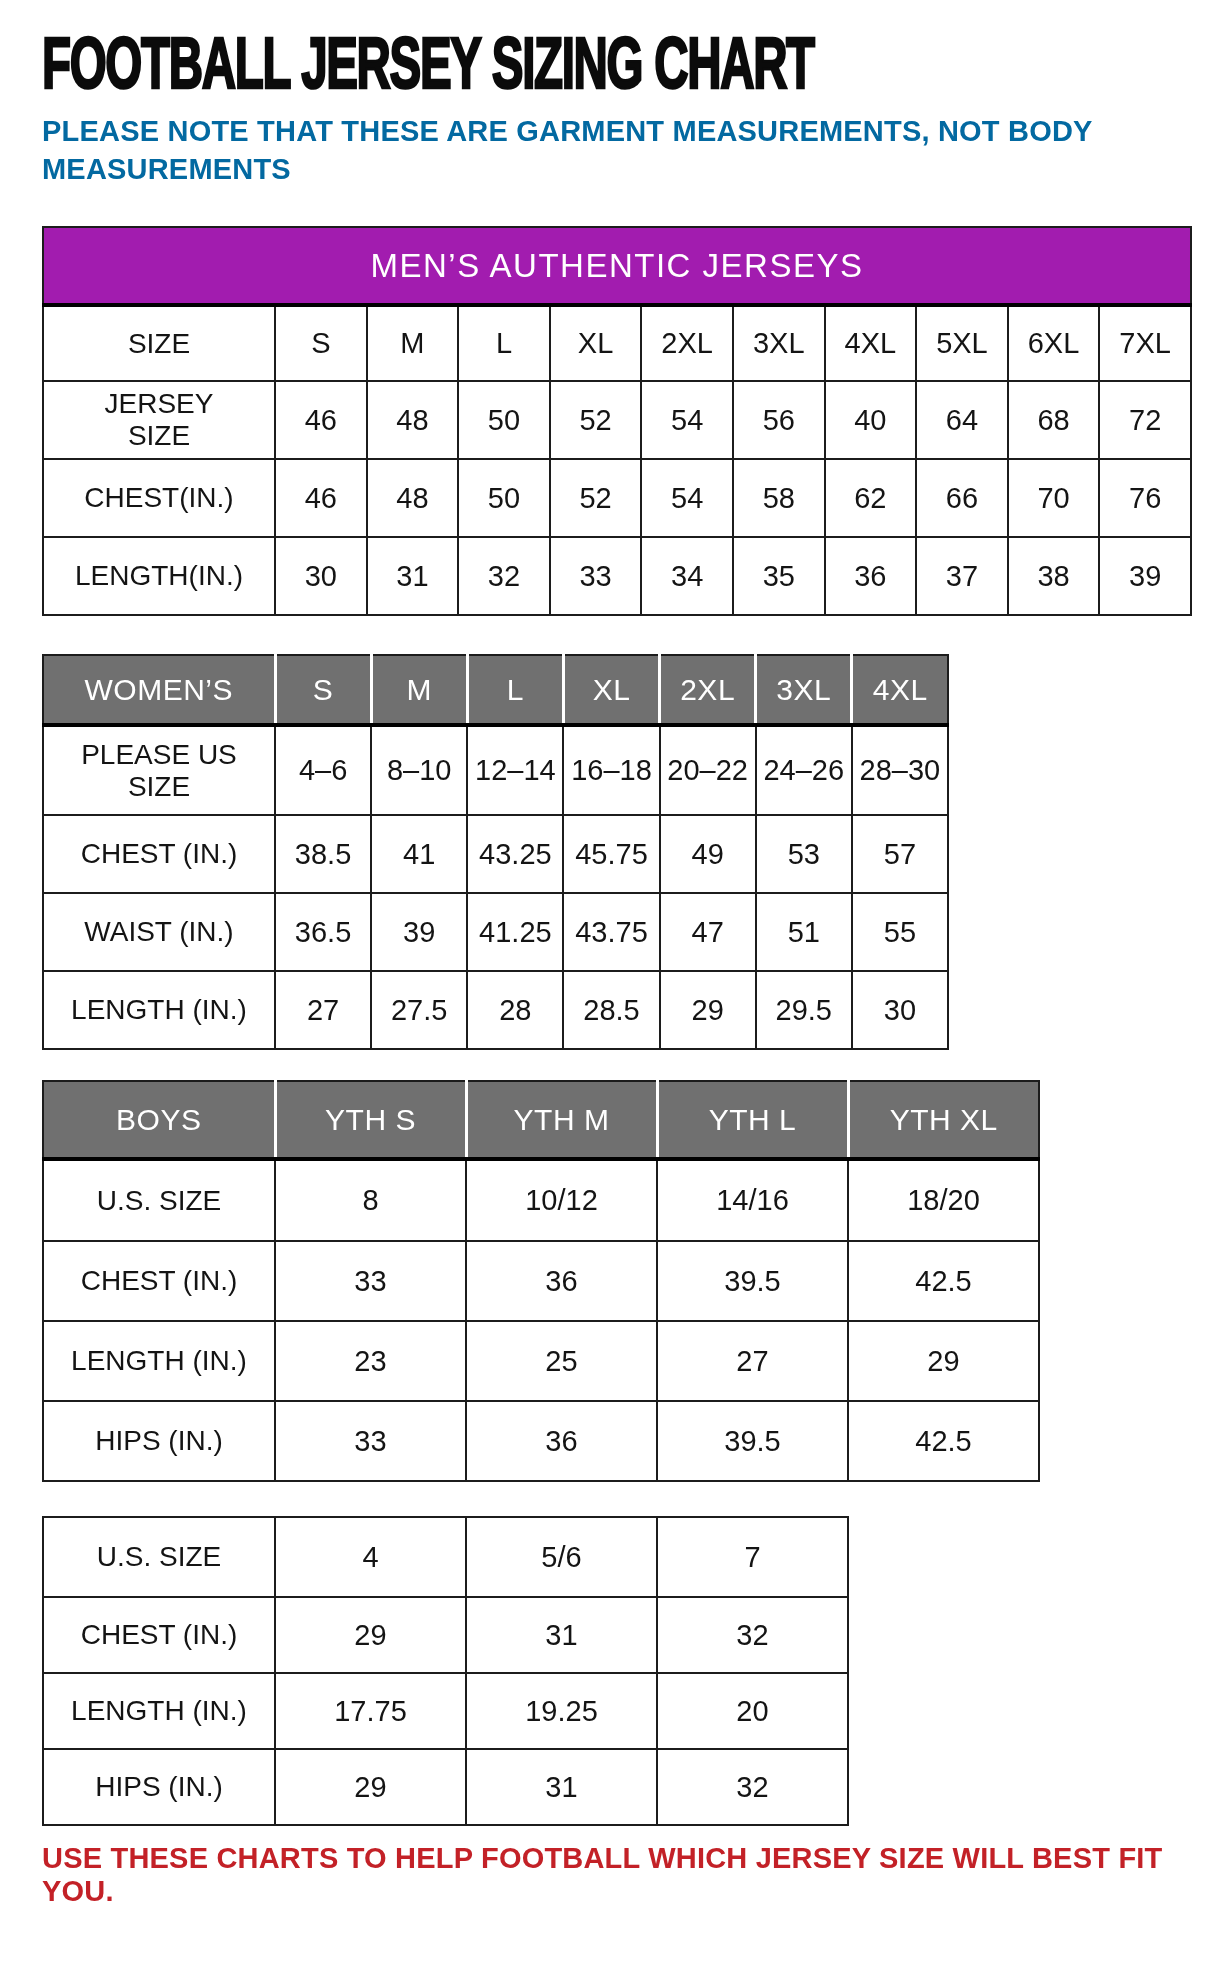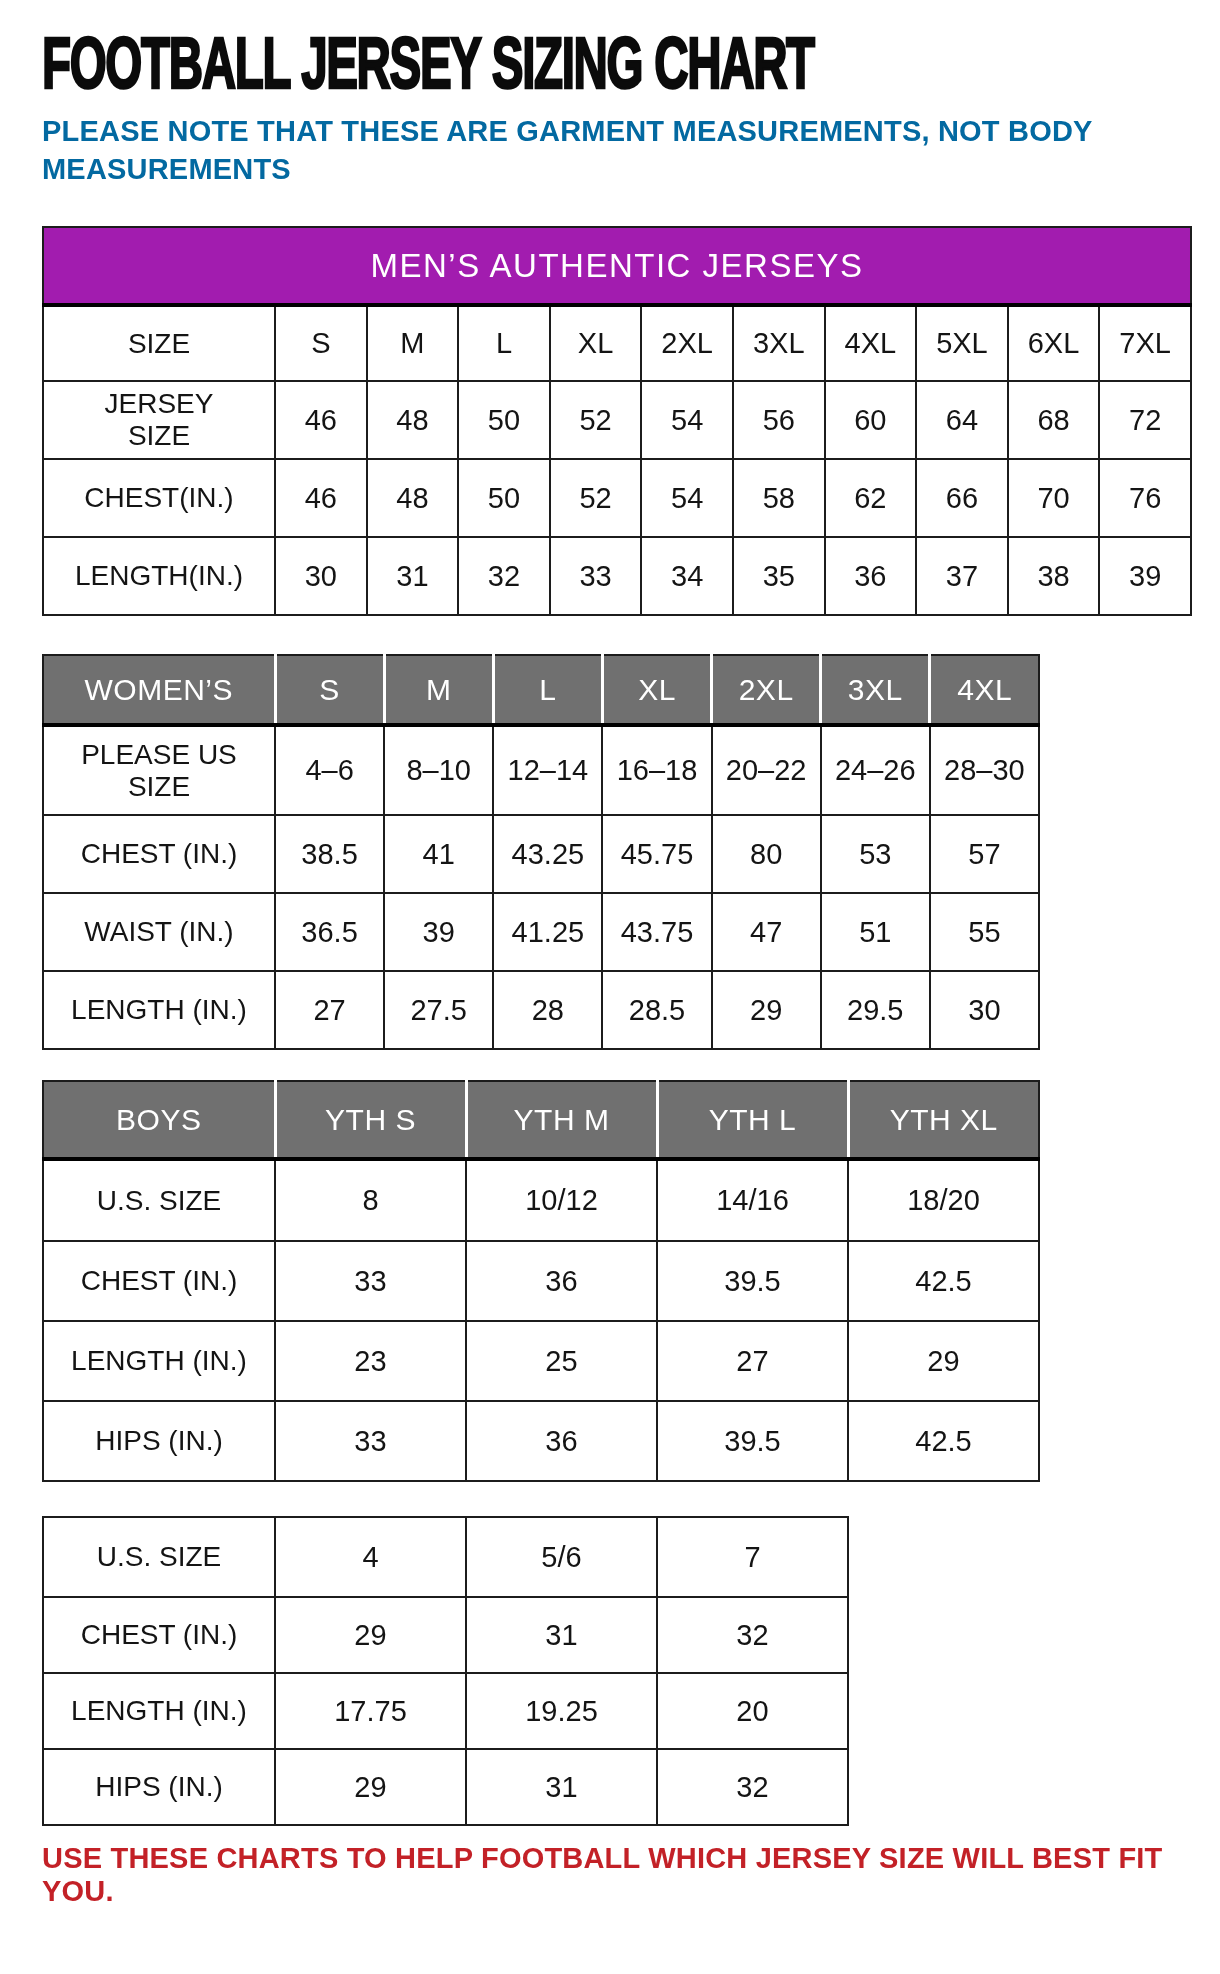--- a/index.html
+++ b/index.html
@@ -39,21 +39,21 @@
     background:#707070; color:#ffffff; font-weight:400; font-size:30px;
     letter-spacing:0.5px;
     border-left:3px solid #ffffff; border-right:3px solid #ffffff;
     border-top:2px solid #1c1c1c; border-bottom:4px solid #000000;
   }
   tr.grayrow th:first-child { border-left:2px solid #1c1c1c; }
   tr.grayrow th:last-child  { border-right:2px solid #1c1c1c; }
 
   
   .mens   { width:1150px; margin-bottom:38px; }
-  .womens { width:998px;  margin-bottom:30px; }
+  .womens { width:907px;  margin-bottom:30px; }
   .boys   { width:998px;  margin-bottom:34px;padding-left:36px; }
   .pre    { width:807px; }
   col.lblcol { width:232px; }
 
   
   .mens   tr.headrow  { height:76px; }
   .mens   tr.datarow  { height:78px; }
   .womens tr.grayrow  { height:70px; }
   .womens tr.tallrow  { height:90px; }
   .womens tr.datarow  { height:78px; }
@@ -110,21 +110,21 @@
         <td>7XL</td>
       </tr>
       <tr class="datarow">
         <td class="lblcell">JERSEY SIZE</td>
         <td>46</td>
         <td>48</td>
         <td>50</td>
         <td>52</td>
         <td>54</td>
         <td>56</td>
-        <td>60</td>
+        <td>40</td>
         <td>64</td>
         <td>68</td>
         <td>72</td>
       </tr>
       <tr class="datarow">
         <td class="lblcell">CHEST(IN.)</td>
         <td>46</td>
         <td>48</td>
         <td>50</td>
         <td>52</td>
@@ -182,21 +182,21 @@
         <td>20–22</td>
         <td>24–26</td>
         <td>28–30</td>
       </tr>
       <tr class="datarow">
         <td class="lblcell">CHEST (IN.)</td>
         <td>38.5</td>
         <td>41</td>
         <td>43.25</td>
         <td>45.75</td>
-        <td>80</td>
+        <td>49</td>
         <td>53</td>
         <td>57</td>
       </tr>
       <tr class="datarow">
         <td class="lblcell">WAIST (IN.)</td>
         <td>36.5</td>
         <td>39</td>
         <td>41.25</td>
         <td>43.75</td>
         <td>47</td>

